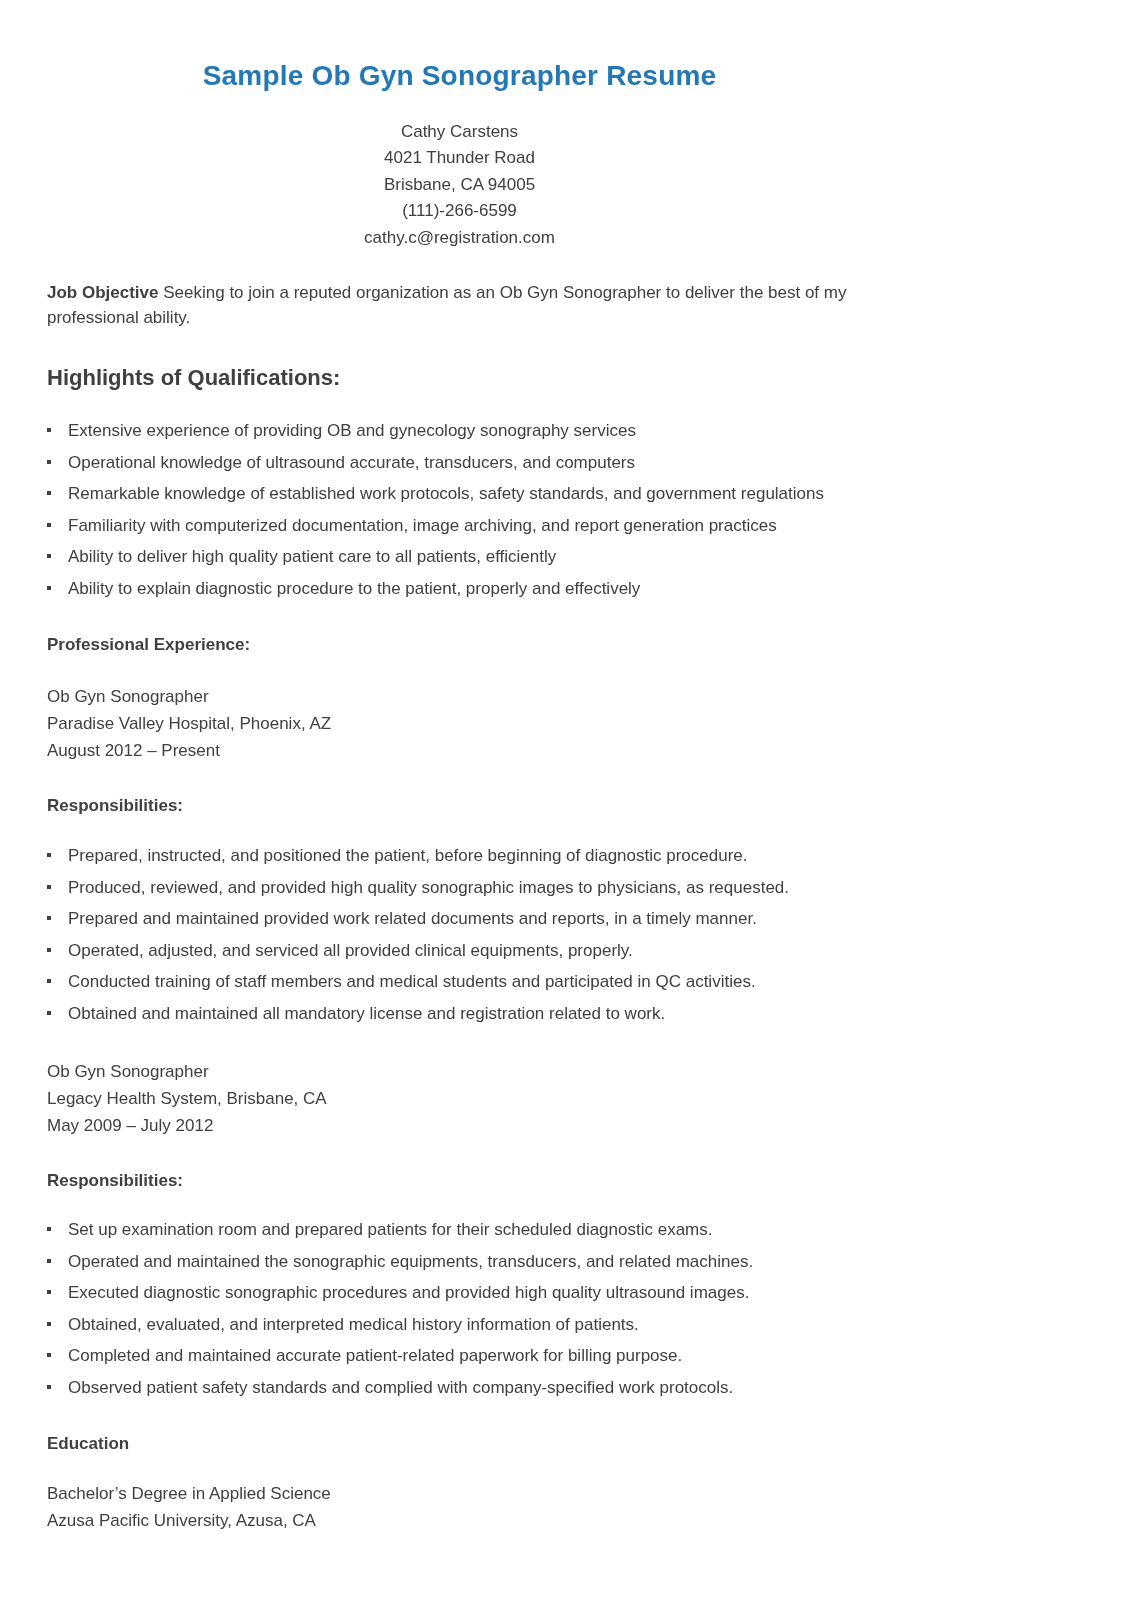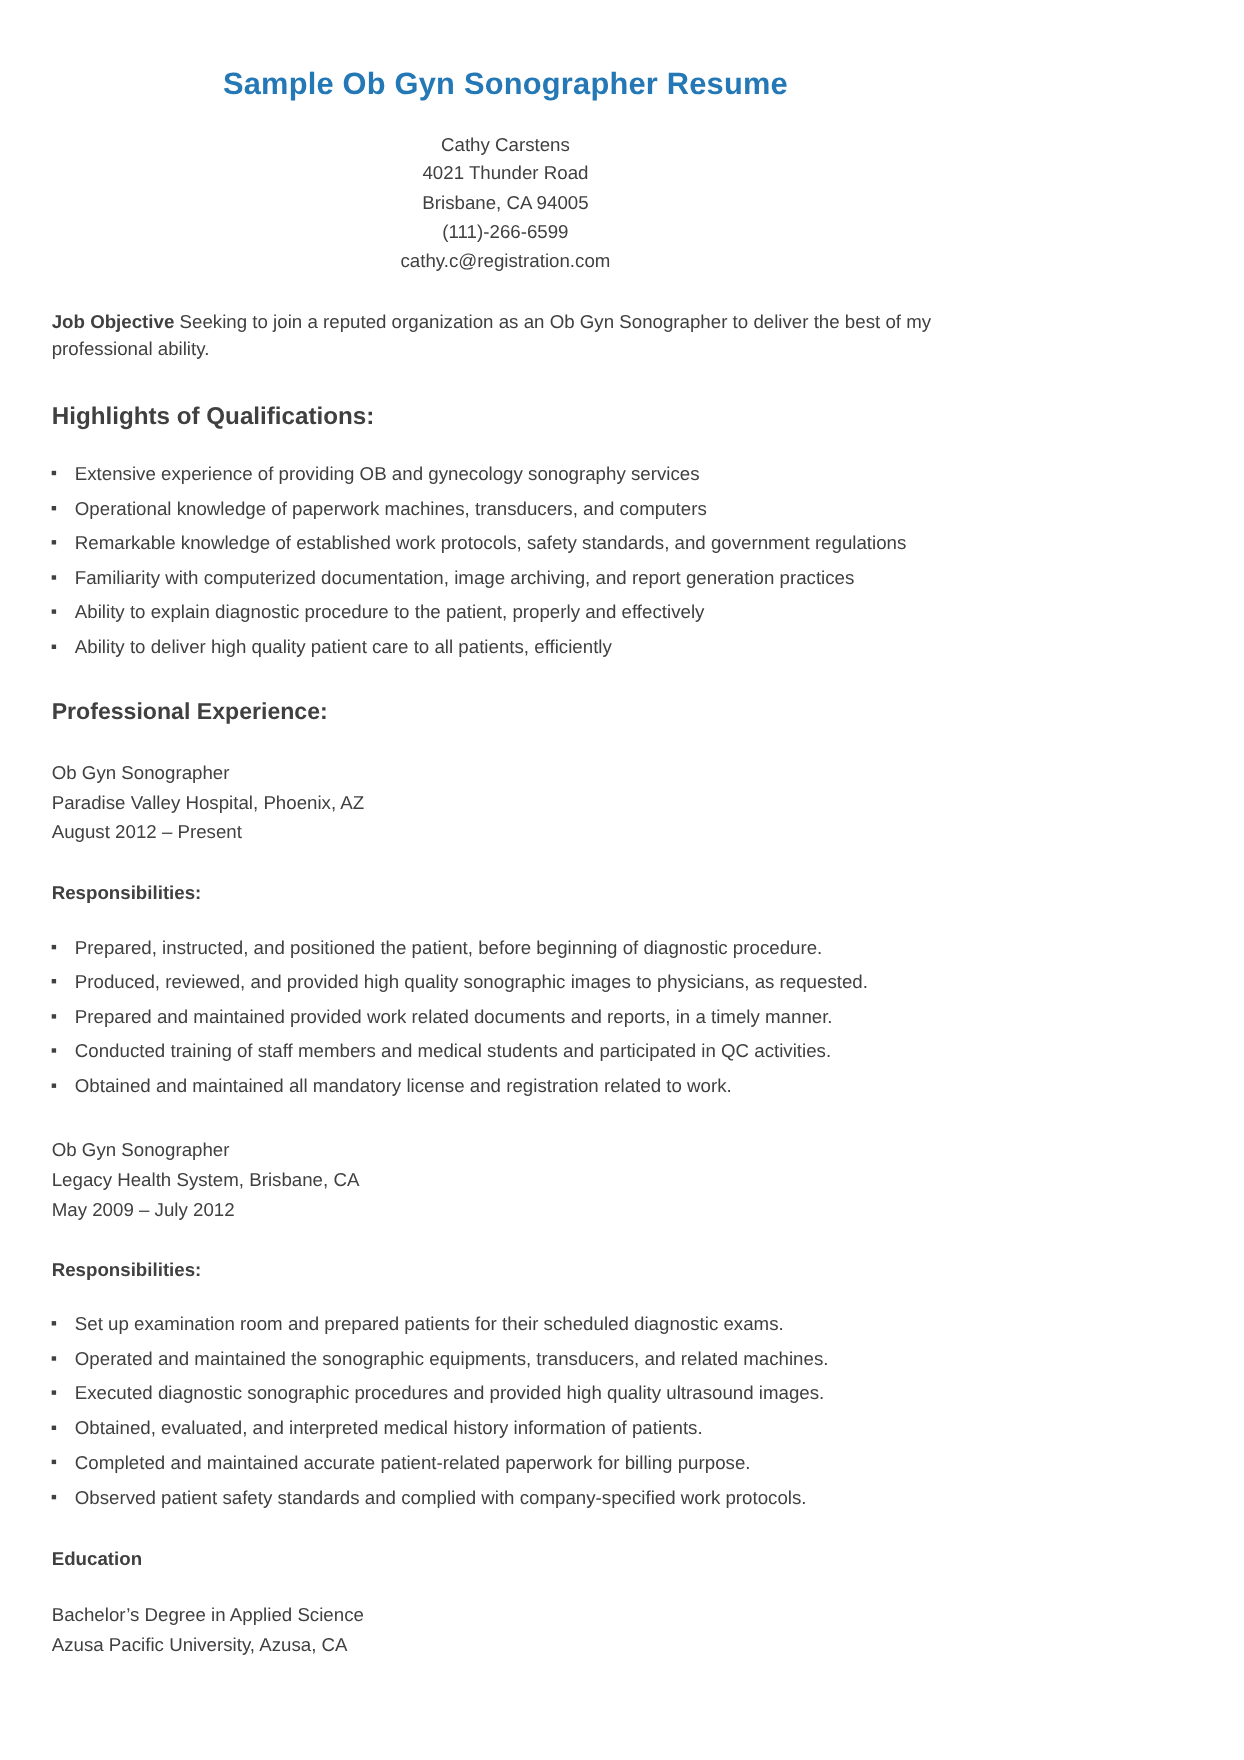--- a/index.html
+++ b/index.html
@@ -87,41 +87,42 @@
 
   <p class="objective">
     <span class="bold">Job Objective</span>
     <span>Seeking to join a reputed organization as an Ob Gyn Sonographer to deliver the best of my professional ability.</span>
   </p>
 
   <h2 class="section-heading" style="font-size:22px;">Highlights of Qualifications:</h2>
 
   <ul class="bullet-list">
     <li>Extensive experience of providing OB and gynecology sonography services</li>
-    <li>Operational knowledge of paperwork machines, transducers, and computers</li>
+    <li>Operational knowledge of ultrasound accurate, transducers, and computers</li>
     <li>Remarkable knowledge of established work protocols, safety standards, and government regulations</li>
     <li>Familiarity with computerized documentation, image archiving, and report generation practices</li>
+    <li>Ability to deliver high quality patient care to all patients, efficiently</li>
     <li>Ability to explain diagnostic procedure to the patient, properly and effectively</li>
-    <li>Ability to deliver high quality patient care to all patients, efficiently</li>
   </ul>
 
-  <h2 class="section-heading" style="font-size:21px;">Professional Experience:</h2>
+  <h2 class="section-heading" style="font-size:17px;">Professional Experience:</h2>
 
   <div class="job-block">
     <div>Ob Gyn Sonographer</div>
     <div>Paradise Valley Hospital, Phoenix, AZ</div>
     <div>August 2012 – Present</div>
   </div>
 
   <h2 class="section-heading" style="font-size:17px;">Responsibilities:</h2>
 
   <ul class="bullet-list">
     <li>Prepared, instructed, and positioned the patient, before beginning of diagnostic procedure.</li>
     <li>Produced, reviewed, and provided high quality sonographic images to physicians, as requested.</li>
     <li>Prepared and maintained provided work related documents and reports, in a timely manner.</li>
+    <li>Operated, adjusted, and serviced all provided clinical equipments, properly.</li>
     <li>Conducted training of staff members and medical students and participated in QC activities.</li>
     <li>Obtained and maintained all mandatory license and registration related to work.</li>
   </ul>
 
   <div class="job-block">
     <div>Ob Gyn Sonographer</div>
     <div>Legacy Health System, Brisbane, CA</div>
     <div>May 2009 – July 2012</div>
   </div>
 

